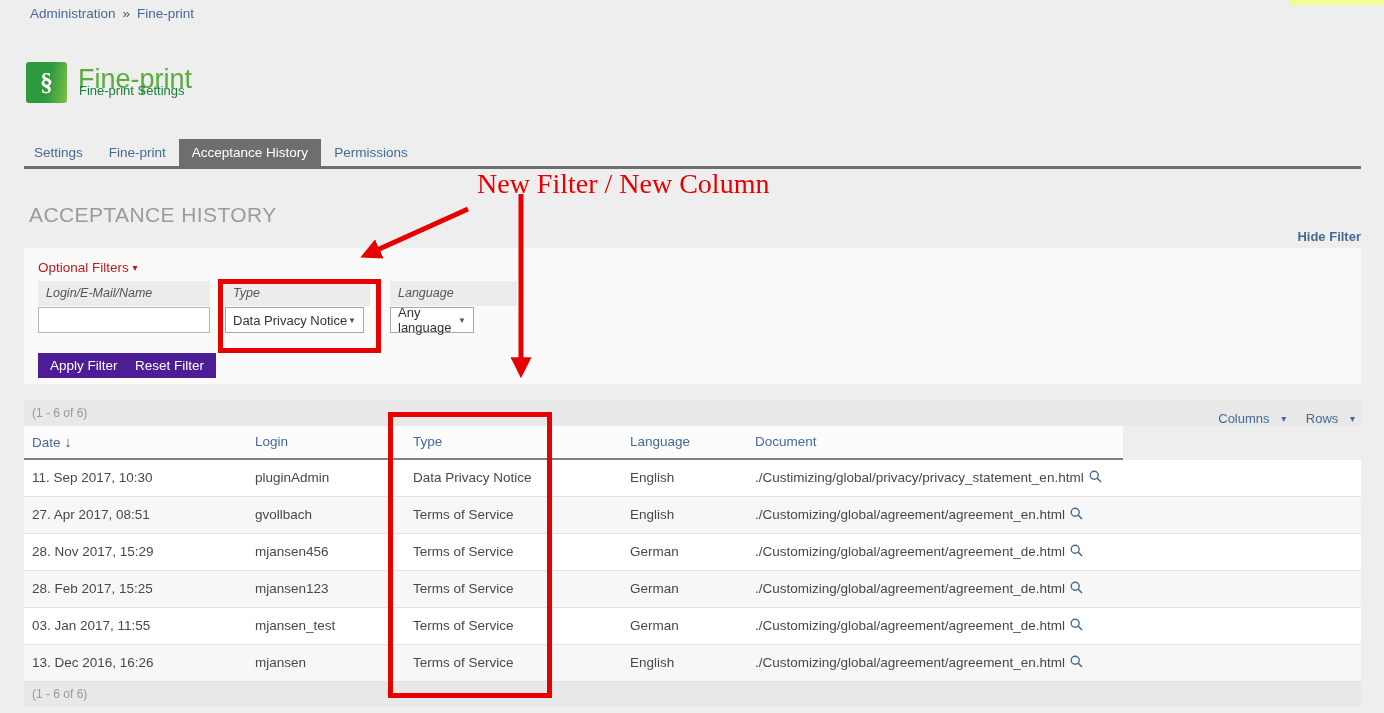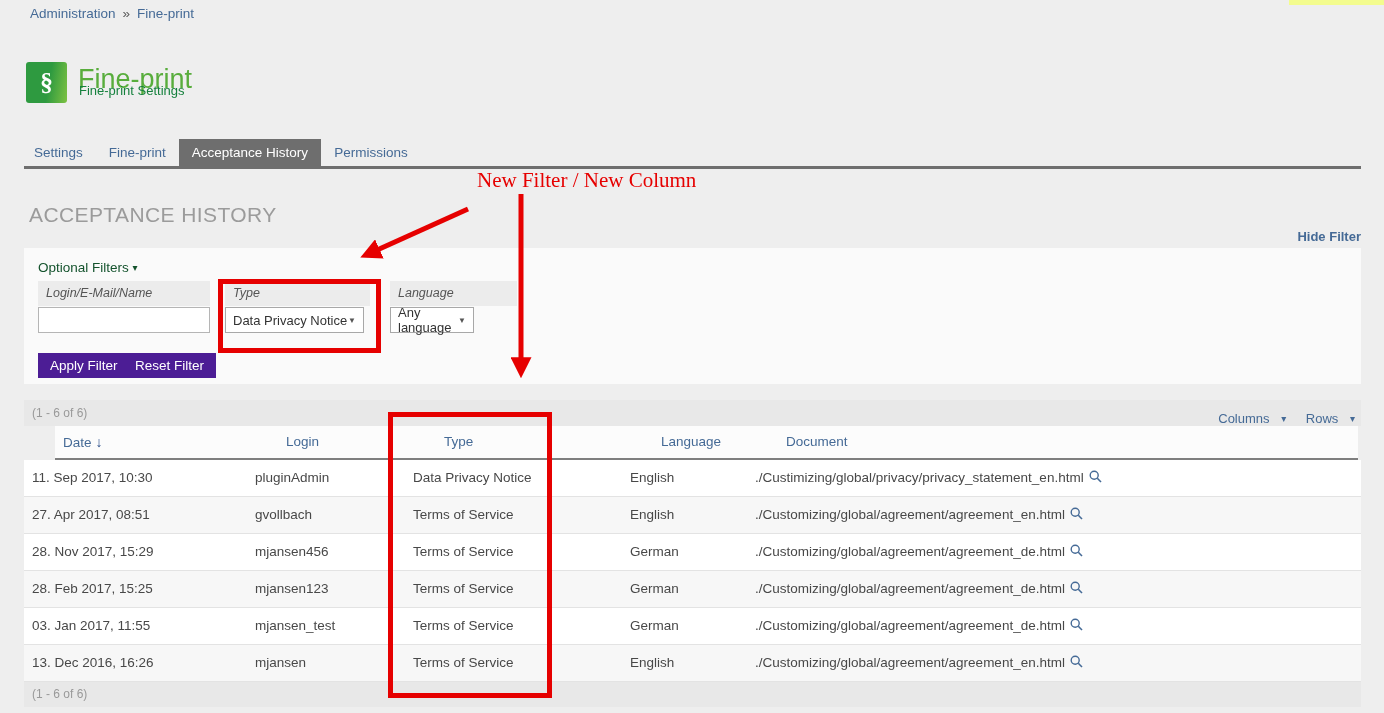--- a/index.html
+++ b/index.html
@@ -20,33 +20,33 @@
   .page-title{position:absolute;left:78px;top:64px;font-size:27px;color:#58ad3c;}
   .page-subtitle{position:absolute;left:79px;top:83px;font-size:13px;color:#15803d;}
 
   
   .tabs{position:absolute;left:21px;top:139px;display:flex;height:27px;}
   .tab{padding:0 13px;line-height:27px;font-size:13.5px;color:#456a96;cursor:pointer;white-space:nowrap;}
   .tab.active{background:#6e6e6e;color:#ffffff;}
   .tab-underline{position:absolute;left:24px;top:166px;width:1337px;height:3px;background:#6e6e6e;}
 
   
-  .annotation-label{position:absolute;left:477px;top:168px;font-family:"Liberation Serif",serif;font-size:21px;color:#e60000;}
+  .annotation-label{position:absolute;left:477px;top:168px;font-family:"Liberation Serif",serif;font-size:28px;color:#e60000;}
   .anno-rect{position:absolute;border:5px solid #e60000;box-sizing:border-box;z-index:60;pointer-events:none;}
   #rect-filter{left:218px;top:279px;width:163px;height:74px;}
   #rect-column{left:388px;top:412px;width:164px;height:286px;}
   #arrow-layer{position:absolute;left:0;top:0;width:1384px;height:713px;z-index:59;pointer-events:none;}
 
   
   .section-title{position:absolute;left:29px;top:203px;font-size:21px;color:#9b9b9b;letter-spacing:0.4px;}
   .hide-filter{position:absolute;right:23px;top:229px;font-size:13px;color:#456a96;cursor:pointer;font-weight:bold;}
 
   
   .filter-panel{position:absolute;left:24px;top:248px;width:1337px;height:136px;background:#fafafa;}
-  .optional-filters{position:absolute;left:14px;top:12px;font-size:13.5px;color:#14532d;cursor:pointer;}
+  .optional-filters{position:absolute;left:14px;top:12px;font-size:13.5px;color:#b91c1c;cursor:pointer;}
   .caret{font-size:10px;position:relative;top:-1px;}
   .fgroup{position:absolute;top:33px;}
   #fg-login{left:14px;width:172px;}
   #fg-type{left:201px;width:145px;}
   #fg-lang{left:366px;width:127px;}
   .flabel{height:25px;line-height:25px;background:#ececec;font-style:italic;font-size:12.5px;color:#555;padding-left:8px;box-sizing:border-box;}
   .ftext{margin-top:1px;width:100%;height:26px;border:1px solid #b5b5b5;background:#fff;box-sizing:border-box;font-size:13px;padding:0 6px;font-family:"Liberation Sans",sans-serif;}
   .fselect{margin-top:1px;height:26px;border:1px solid #a8a8a8;background:#fff;box-sizing:border-box;
     display:flex;align-items:center;justify-content:space-between;padding:0 7px;font-size:13px;color:#333;cursor:pointer;}
   #fg-type .fselect{width:139px;}
@@ -60,21 +60,21 @@
   
   .listbar{position:absolute;left:24px;top:400px;width:1337px;height:26px;background:#e8e8e8;box-sizing:border-box;}
   .listbar .count{position:absolute;left:8px;top:0;line-height:26px;font-size:12px;color:#999;}
   .listbar .right{position:absolute;right:6px;top:0;line-height:38px;font-size:13px;color:#456a96;}
   .listbar .right span{cursor:pointer;margin-left:8px;}
   .footbar{position:absolute;left:24px;top:682px;width:1337px;height:25px;background:#e8e8e8;}
   .footbar .count{position:absolute;left:8px;top:0;line-height:25px;font-size:12px;color:#999;}
 
   
   .grid-row{display:grid;grid-template-columns:223px 158px 217px 125px 1fr;}
-  .thead{position:absolute;left:24px;top:426px;width:1303px;height:34px;background:#fcfcfc;border-bottom:2px solid #7f7f7f;box-sizing:border-box;margin-left:31px;}
+  .thead{position:absolute;left:24px;top:426px;width:1099px;height:34px;background:#fcfcfc;border-bottom:2px solid #7f7f7f;box-sizing:border-box;}
   .th{line-height:32px;font-size:13.5px;color:#456a96;padding-left:8px;cursor:pointer;white-space:nowrap;}
   .sort-arrow{color:#2c4f8a;font-weight:bold;font-size:14px;margin-left:4px;}
   .tbody{position:absolute;left:24px;top:460px;width:1337px;}
   .trow{height:37px;border-bottom:1px solid #e3e3e3;box-sizing:border-box;background:#fff;}
   .trow:nth-child(even){background:#f7f7f7;}
   .td{line-height:36px;font-size:13.5px;color:#484848;padding-left:8px;white-space:nowrap;overflow:hidden;}
   .mag{display:inline-block;margin-left:5px;cursor:pointer;vertical-align:-1px;}
 </style>
 </head>
 <body>

